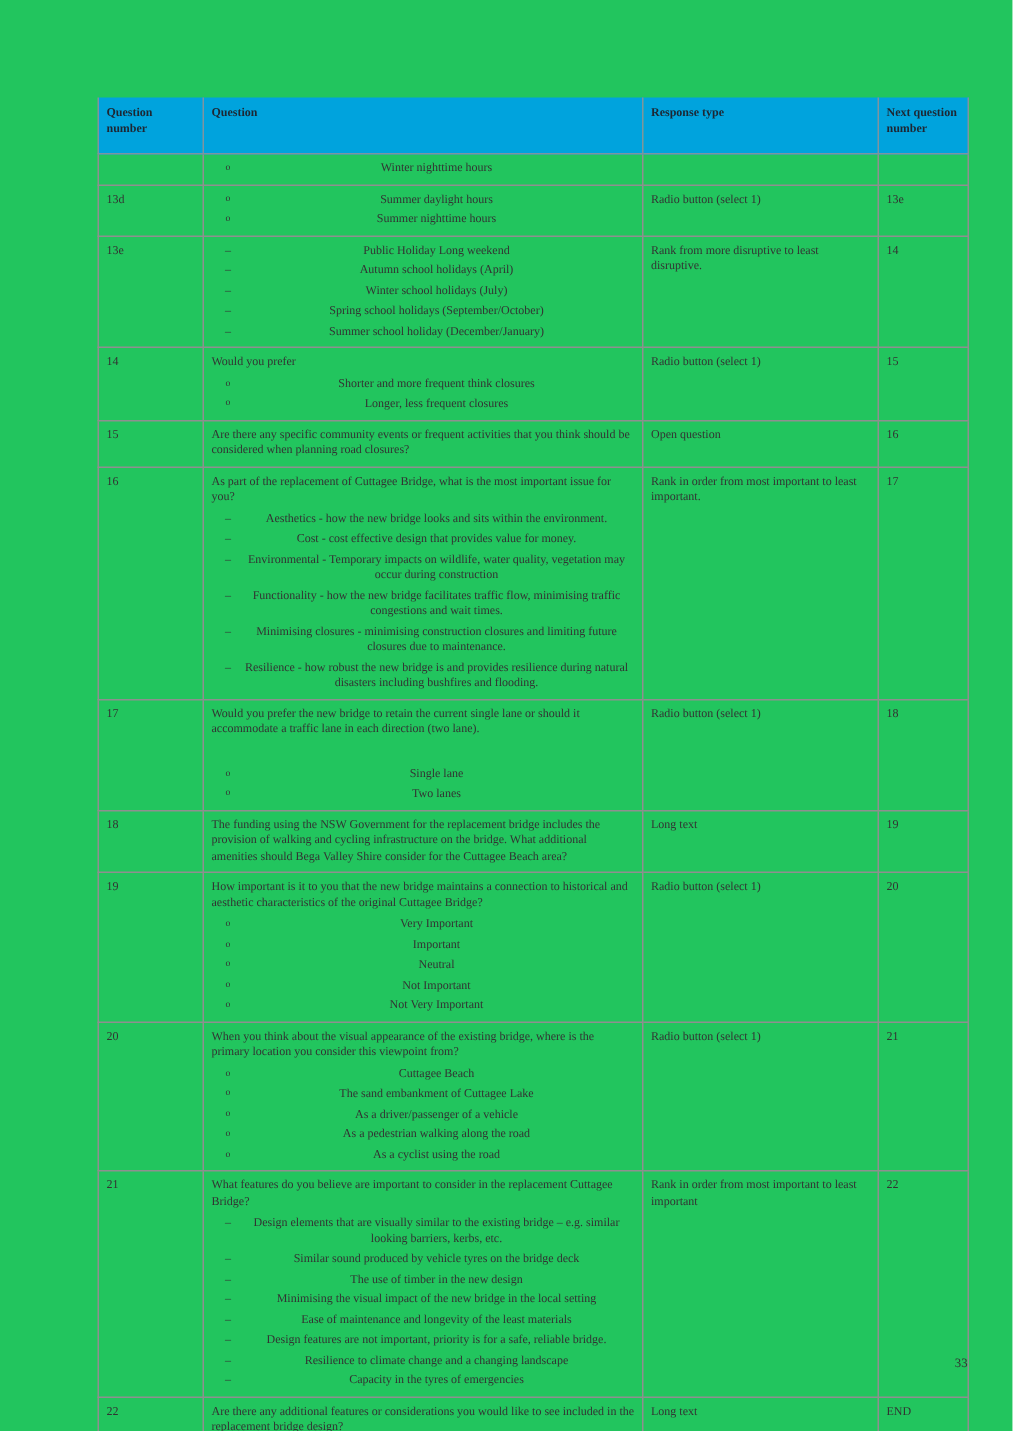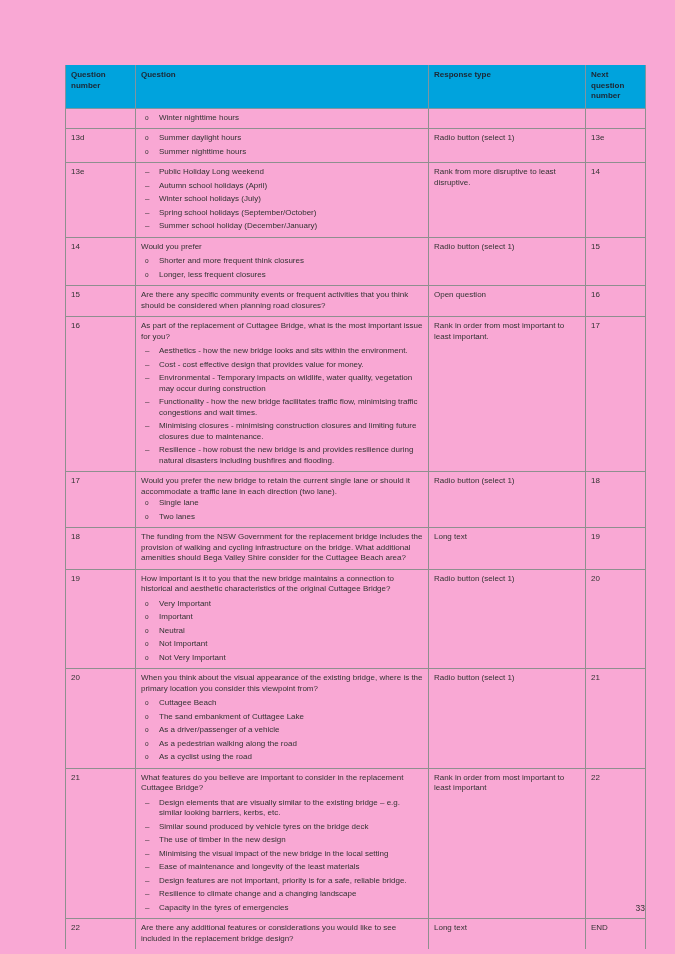--- a/index.html
+++ b/index.html
@@ -1,20 +1,20 @@
 <!DOCTYPE html>
 <html><head>
 <meta charset="utf-8">
 <style>
   html,body{margin:0;padding:0;background:#ffffff;}
   .page{
     position:relative;
     width:675px;height:954px;
-    background:#f9a8d4;
-    font-family:Liberation Sans, sans-serif;
+    background:#22c55e;
+    font-family:Liberation Serif, serif;
     color:#333333;
     overflow:hidden;
   }
   table.qtable{
     position:absolute;left:65px;top:65px;width:580px;
     border-collapse:collapse;table-layout:fixed;
     font-size:8px;line-height:10.5px;
   }
   table.qtable th{
     background:#00A3DD;color:#1d2733;
@@ -24,21 +24,21 @@
     height:26px;
   }
   table.qtable td{
     vertical-align:top;
     padding:4px 5px 5px 5px;
     border:1px solid #8f8f8f;
   }
   table.qtable tr:last-child td{border-bottom:none;}
   .c-num{padding-left:6px;}
   .intro{margin:0;}
-  .item{display:flex;margin-top:3px;padding-left:4px;}
+  .item{display:flex;margin-top:3px;padding-left:4px;text-align:center;}
   .item:first-child{margin-top:0;}
   .marker{flex:none;width:14px;}
   .marker.m-o{font-size:6.5px;line-height:10.5px;}
   .itext{flex:1;}
   .footer{
     position:absolute;top:903px;right:30px;
     display:flex;align-items:baseline;gap:24px;
     font-size:8.5px;color:#333333;
   }
 </style>
@@ -169,36 +169,36 @@
               <span class="itext">Resilience - how robust the new bridge is and provides resilience during natural disasters including bushfires and flooding.</span>
             </div>
           </td>
           <td>Rank in order from most important to least important.</td>
           <td>17</td>
         </tr>
         <tr>
           <td class="c-num">17</td>
           <td>
             <div class="intro">Would you prefer the new bridge to retain the current single lane or should it accommodate a traffic lane in each direction (two lane).</div>
-            <div class="item" style="margin-top: 1px;">
+            <div class="item" style="margin-top: 19px;">
               <span class="marker m-o">o</span>
               <span class="itext">Single lane</span>
             </div>
             <div class="item">
               <span class="marker m-o">o</span>
               <span class="itext">Two lanes</span>
             </div>
           </td>
           <td>Radio button (select 1)</td>
           <td>18</td>
         </tr>
         <tr>
           <td class="c-num">18</td>
           <td>
-            <div class="intro">The funding from the NSW Government for the replacement bridge includes the provision of walking and cycling infrastructure on the bridge.  What additional amenities should Bega Valley Shire consider for the Cuttagee Beach area?</div>
+            <div class="intro">The funding using the NSW Government for the replacement bridge includes the provision of walking and cycling infrastructure on the bridge.  What additional amenities should Bega Valley Shire consider for the Cuttagee Beach area?</div>
           </td>
           <td>Long text</td>
           <td>19</td>
         </tr>
         <tr>
           <td class="c-num">19</td>
           <td>
             <div class="intro">How important is it to you that the new bridge maintains a connection to historical and aesthetic characteristics of the original Cuttagee Bridge?</div>
             <div class="item" style="margin-top: 4px;">
               <span class="marker m-o">o</span>

